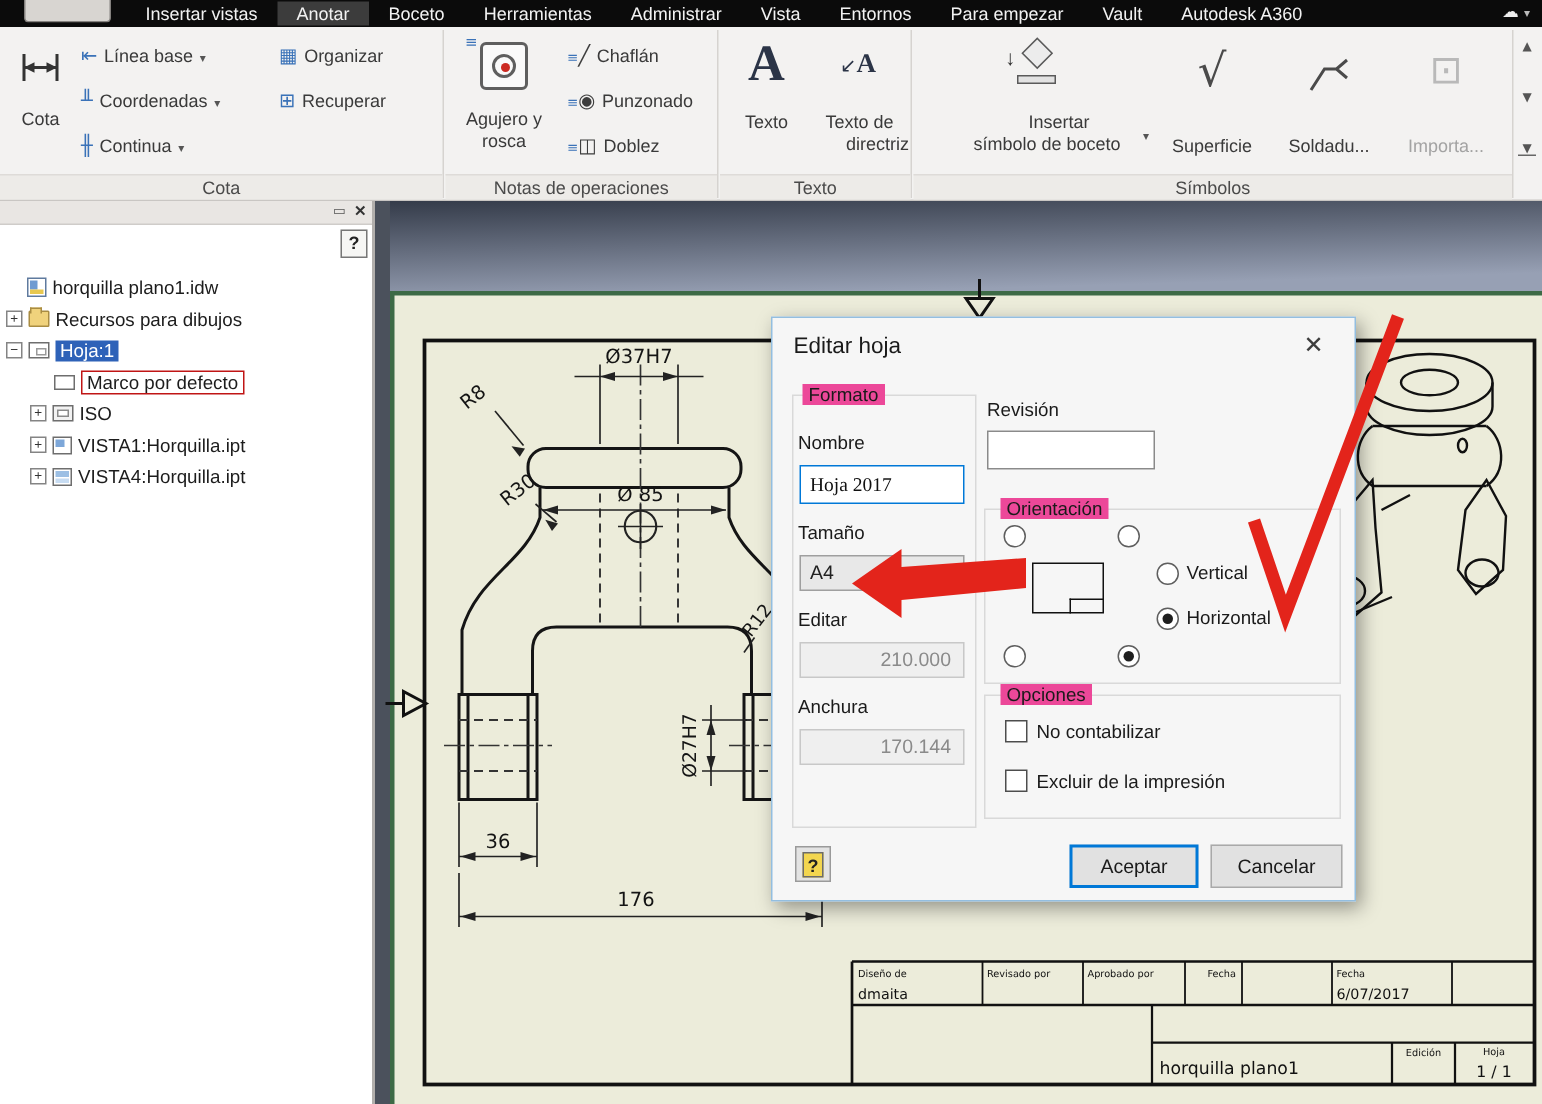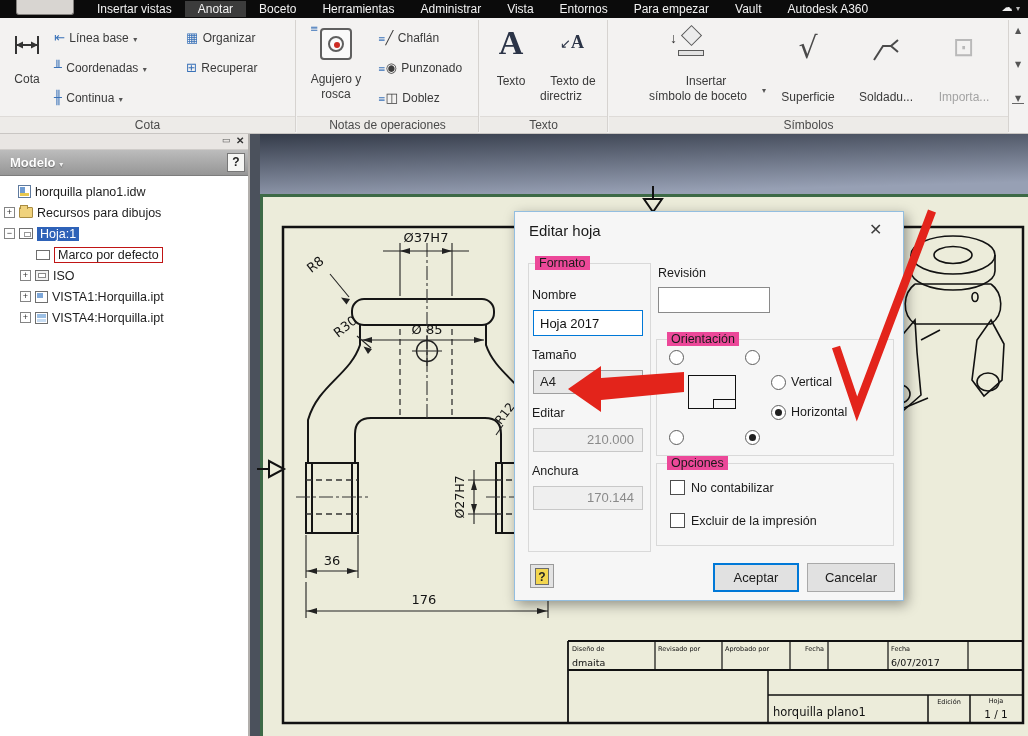--- a/index.html
+++ b/index.html
@@ -62,21 +62,21 @@
   .sel{background:#2e62b8;color:#fff;padding:0 3px;}
   .redbox{border:1px solid #c01515;padding:0 3px;}
   #panel-divider{left:248px;top:134px;width:2px;height:602px;background:#b2afac;}
   
   #dialog{left:514px;top:211px;width:390px;height:390px;background:#f6f6f6;
      border:1px solid #93bee0;box-shadow:3px 4px 12px rgba(0,0,0,.38);z-index:40;font-size:12.5px;color:#1a1a1a;}
   .fs{position:absolute;border:1px solid #d9d9d9;}
   .legend{position:absolute;top:-8px;background:#ec4899;padding:0 4px;font-size:12.5px;color:#1a1a1a;}
   .fld-label{position:absolute;font-size:12.5px;color:#1a1a1a;white-space:nowrap;}
   .tinput{position:absolute;background:#fff;border:1px solid #0078d7;font-size:13px;color:#111;
-     padding:0 6px;font-family:Liberation Sans, sans-serif;}
+     padding:0 6px;font-family:Liberation Serif, serif;}
   .tinput2{position:absolute;background:#fff;border:1px solid #8a8a8a;}
   .flatdrop{position:absolute;background:#e8e8e8;border:1px solid #9f9f9f;font-size:13px;color:#222;
      line-height:22px;padding:0 6px;}
   .disabled-input{position:absolute;background:#efefef;border:1px solid #c8c8c8;font-size:13px;color:#8a8a8a;
      line-height:22px;text-align:right;padding:0 8px;}
   .radio{position:absolute;width:15px;height:15px;border:1px solid #5e5e5e;border-radius:50%;background:#fff;}
   .radio.on::after{content:"";position:absolute;left:3px;top:3px;width:7px;height:7px;border-radius:50%;background:#1f1f1f;}
   .checkbox{position:absolute;width:15px;height:15px;border:1px solid #4d4d4d;background:#fff;}
   .btn{position:absolute;background:#e1e1e1;border:1px solid #a9a9a9;font-size:13px;color:#1a1a1a;
      text-align:center;line-height:27px;font-family:"Liberation Sans",sans-serif;}
@@ -178,21 +178,21 @@
 
     <div class="abs bigbtn" style="left:484px;top:4px;width:54px;height:94px">
       <div class="abs" style="left:0;top:2px;width:54px;font-size:34px;font-weight:600;color:#2b3447;font-family:'Liberation Serif',serif">A</div>
       <div class="rlabel abs" style="left:0;top:52px;width:54px;text-align:center">Texto</div>
     </div>
     <div class="abs bigbtn" style="left:540px;top:4px;width:66px;height:94px">
       <div class="abs" style="left:12px;top:10px;width:40px;color:#2b3447">
         <span style="font-size:13px">↙</span><span style="font-size:18px;font-weight:600;font-family:'Liberation Serif',serif">A</span>
       </div>
       <div class="rlabel abs" style="left:0;top:52px;width:66px;text-align:center">Texto de</div>
-      <div class="rlabel abs" style="left:0;top:67px;width:66px;text-align:left">directriz</div>
+      <div class="rlabel abs" style="left:0;top:67px;width:66px;text-align:right">directriz</div>
     </div>
 
     <div class="abs bigbtn" style="left:626px;top:4px;width:144px;height:94px">
       <div class="abs" style="left:58px;top:6px">
         <span style="position:absolute;left:-14px;top:2px;font-size:14px;font-weight:bold;color:#333">↓</span>
         <div class="diamond"></div>
         <div class="basebar" style="position:absolute;left:-6px;top:22px"></div>
       </div>
       <div class="rlabel abs" style="left:8px;top:52px;width:144px;text-align:center">Insertar</div>
       <div class="rlabel abs" style="left:0;top:67px;width:144px;text-align:center">símbolo de boceto</div>
@@ -220,24 +220,20 @@
     <div class="glabelbar" style="left:0;width:295px">Cota</div>
     <div class="glabelbar" style="left:297px;width:181px">Notas de operaciones</div>
     <div class="glabelbar" style="left:480px;width:127px">Texto</div>
     <div class="glabelbar" style="left:609px;width:399px">Símbolos</div>
   </div>
 
   <div id="panel" class="abs">
     <div id="panel-strip" class="abs">
       <span class="abs" style="left:222px;top:1px;font-size:9px;color:#555">▭</span>
       <span class="abs" style="left:236px;top:1px;font-size:10px;font-weight:bold;color:#333">✕</span>
-    </div>
-    <div id="modelbar" class="abs">
-      <span style="padding-left:10px">Modelo</span>
-      <span class="caret" style="color:#eee">▾</span>
     </div>
     <div id="helpbtn" class="abs">?</div>
 
     <div class="trow" style="left:18px;top:48px">
       <span class="i-doc">
           <b></b>
           <i></i>
         </span>
       <span>horquilla plano1.idw</span>
     </div>

